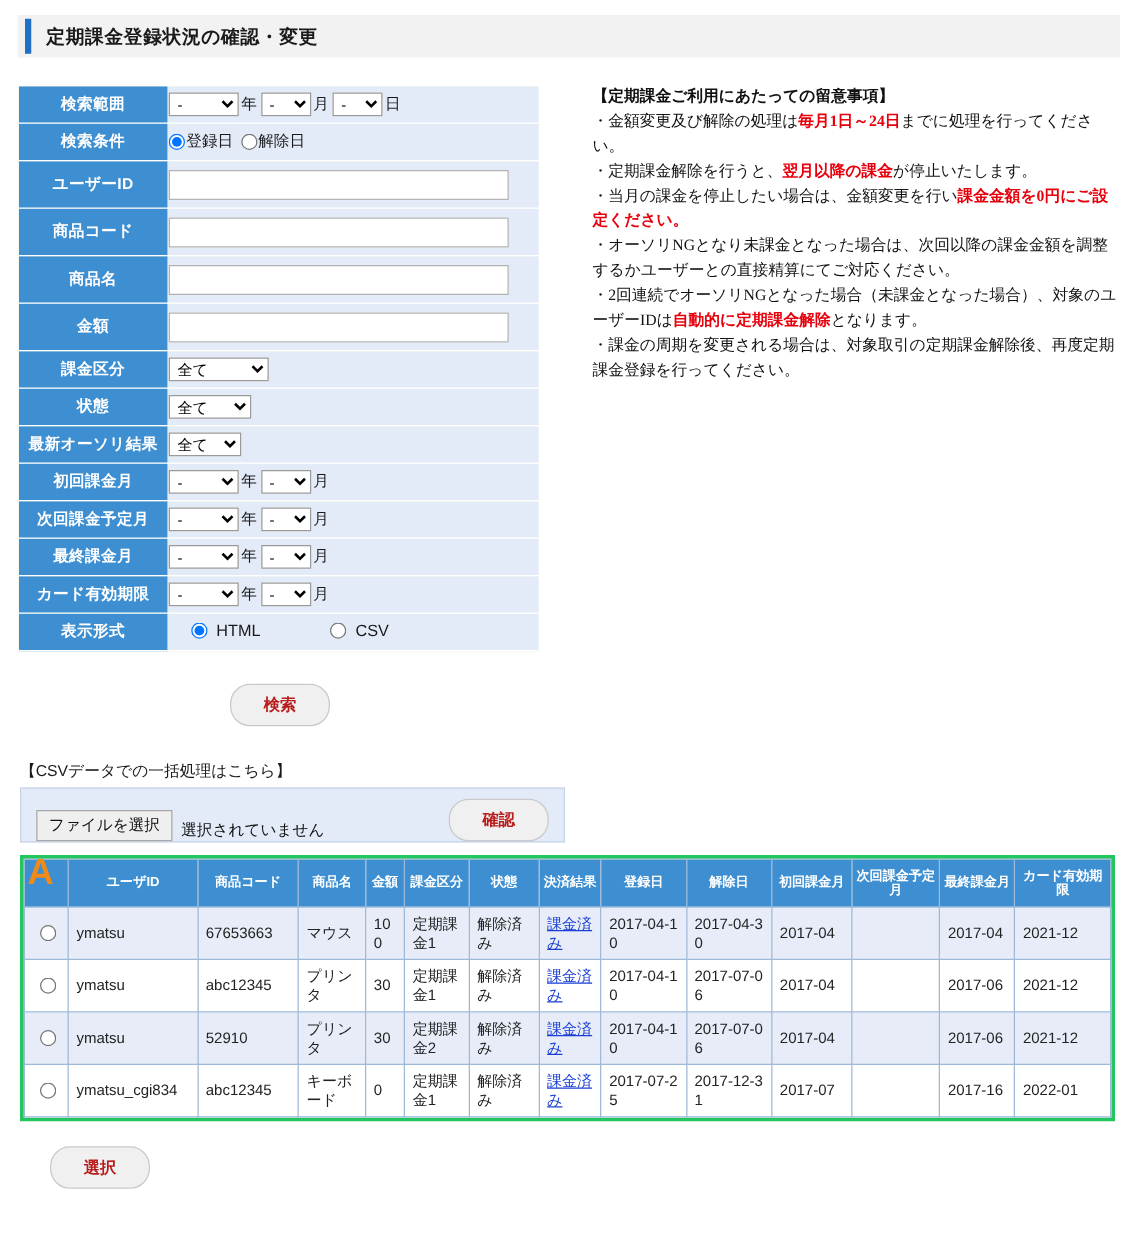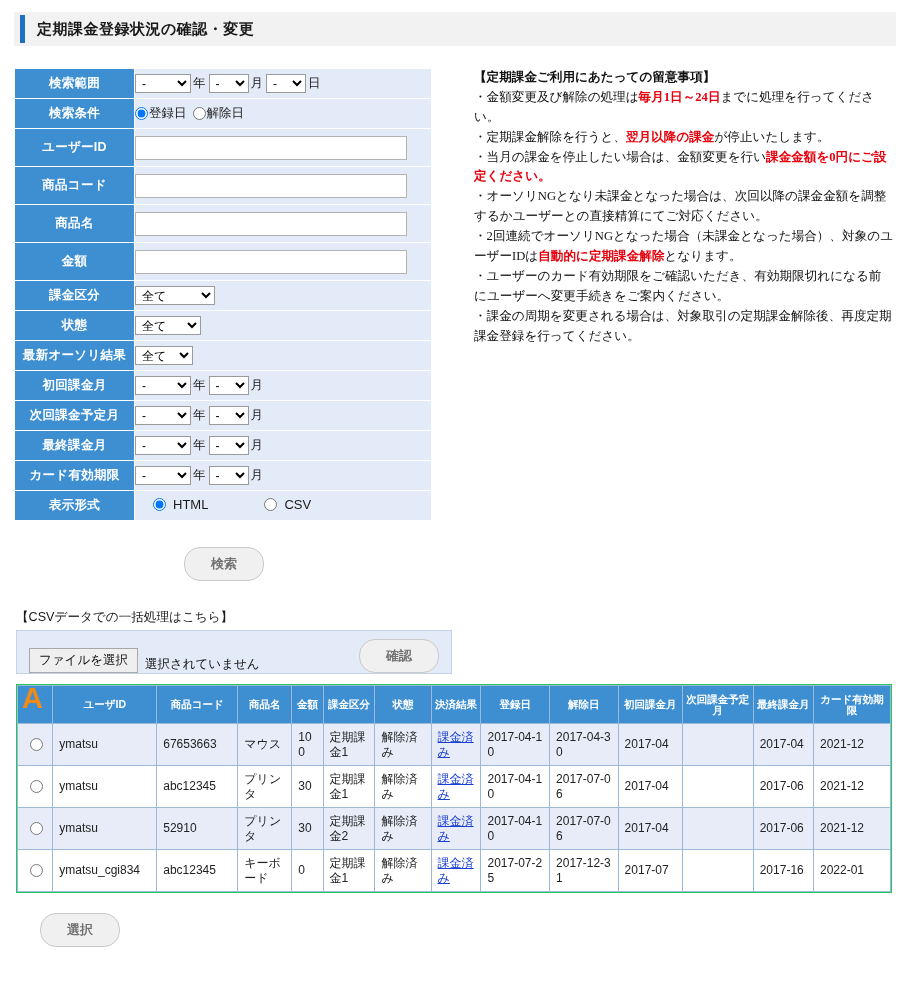--- a/index.html
+++ b/index.html
@@ -126,21 +126,21 @@
   
   .search-btn-row {
     text-align: center;
     width: 448px;
     margin-top: 26px;
   }
   .btn {
     font-family: "Liberation Sans", sans-serif;
     font-size: 13px;
     font-weight: bold;
-    color: #737373;
+    color: #b91c1c;
     background: #f0f0f0;
     border: 1px solid #c9c9c9;
     border-radius: 16px;
     padding: 7px 26px;
     cursor: pointer;
   }
 
   
   .csv-label {
     margin: 28px 0 4px 16px;
@@ -177,21 +177,21 @@
     font-weight: bold;
     color: #f08a18;
     line-height: 1;
     font-family: "Liberation Sans", sans-serif;
   }
 
   
   .results-wrap {
     margin: 10px 0 0 16px;
     width: 876px;
-    border: 1px solid #22c55e;
+    border: 3px solid #22c55e;
     background: #ffffff;
   }
   table.results {
     border-collapse: collapse;
     width: 100%;
     table-layout: fixed;
   }
   table.results th {
     background: #3d8fd1;
     color: #ffffff;
@@ -400,21 +400,20 @@
 
   <div class="right-col">
     <div class="notice">
       <p class="hd">【定期課金ご利用にあたっての留意事項】</p>
       <div id="notice-lines">
           <p><span>・金額変更及び解除の処理は</span><span class="red">毎月1日～24日</span><span>までに処理を行ってください。</span></p>
           <p><span>・定期課金解除を行うと、</span><span class="red">翌月以降の課金</span><span>が停止いたします。</span></p>
           <p><span>・当月の課金を停止したい場合は、金額変更を行い</span><span class="red">課金金額を0円にご設定ください。</span></p>
           <p><span>・オーソリNGとなり未課金となった場合は、次回以降の課金金額を調整するかユーザーとの直接精算にてご対応ください。</span></p>
           <p><span>・2回連続でオーソリNGとなった場合（未課金となった場合）、対象のユーザーIDは</span><span class="red">自動的に定期課金解除</span><span>となります。</span></p>
-          <p><span>・ユーザーのカード有効期限をご確認いただき、有効期限切れになる前にユーザーへ変更手続きをご案内ください。</span></p>
           <p><span>・課金の周期を変更される場合は、対象取引の定期課金解除後、再度定期課金登録を行ってください。</span></p>
         </div>
     </div>
   </div>
 </div>
 
 <div class="search-btn-row">
   <button class="btn">検索</button>
 </div>
 

